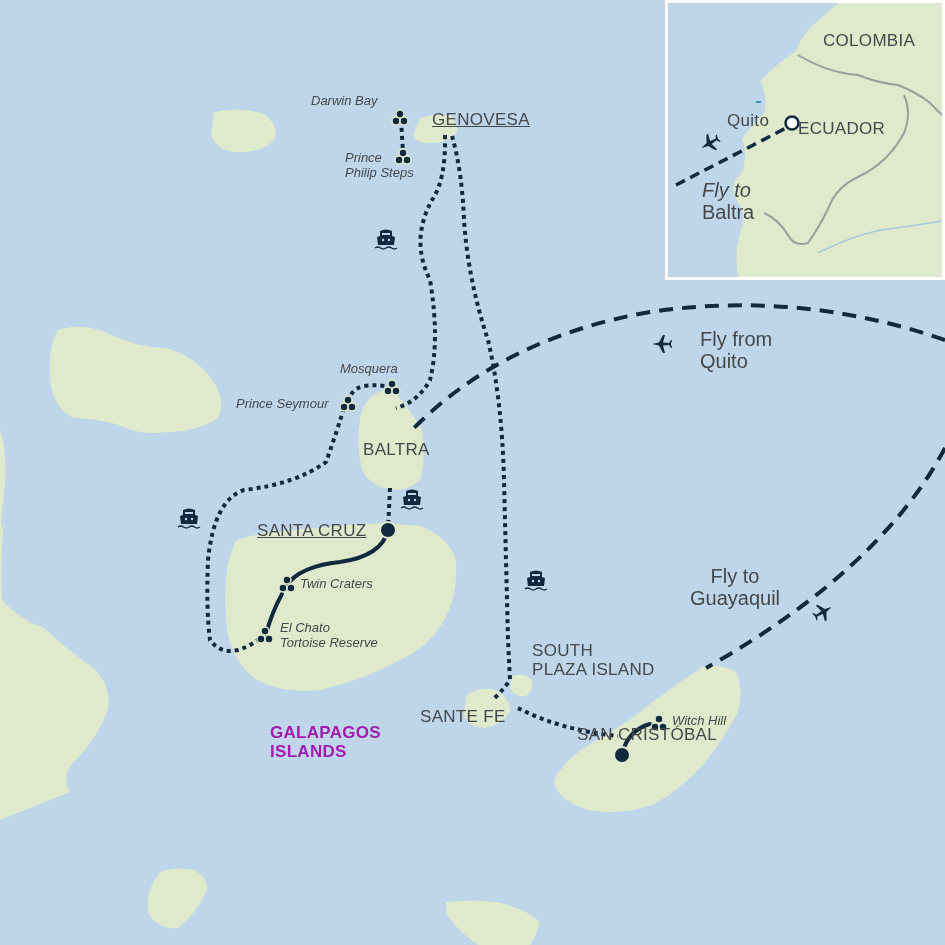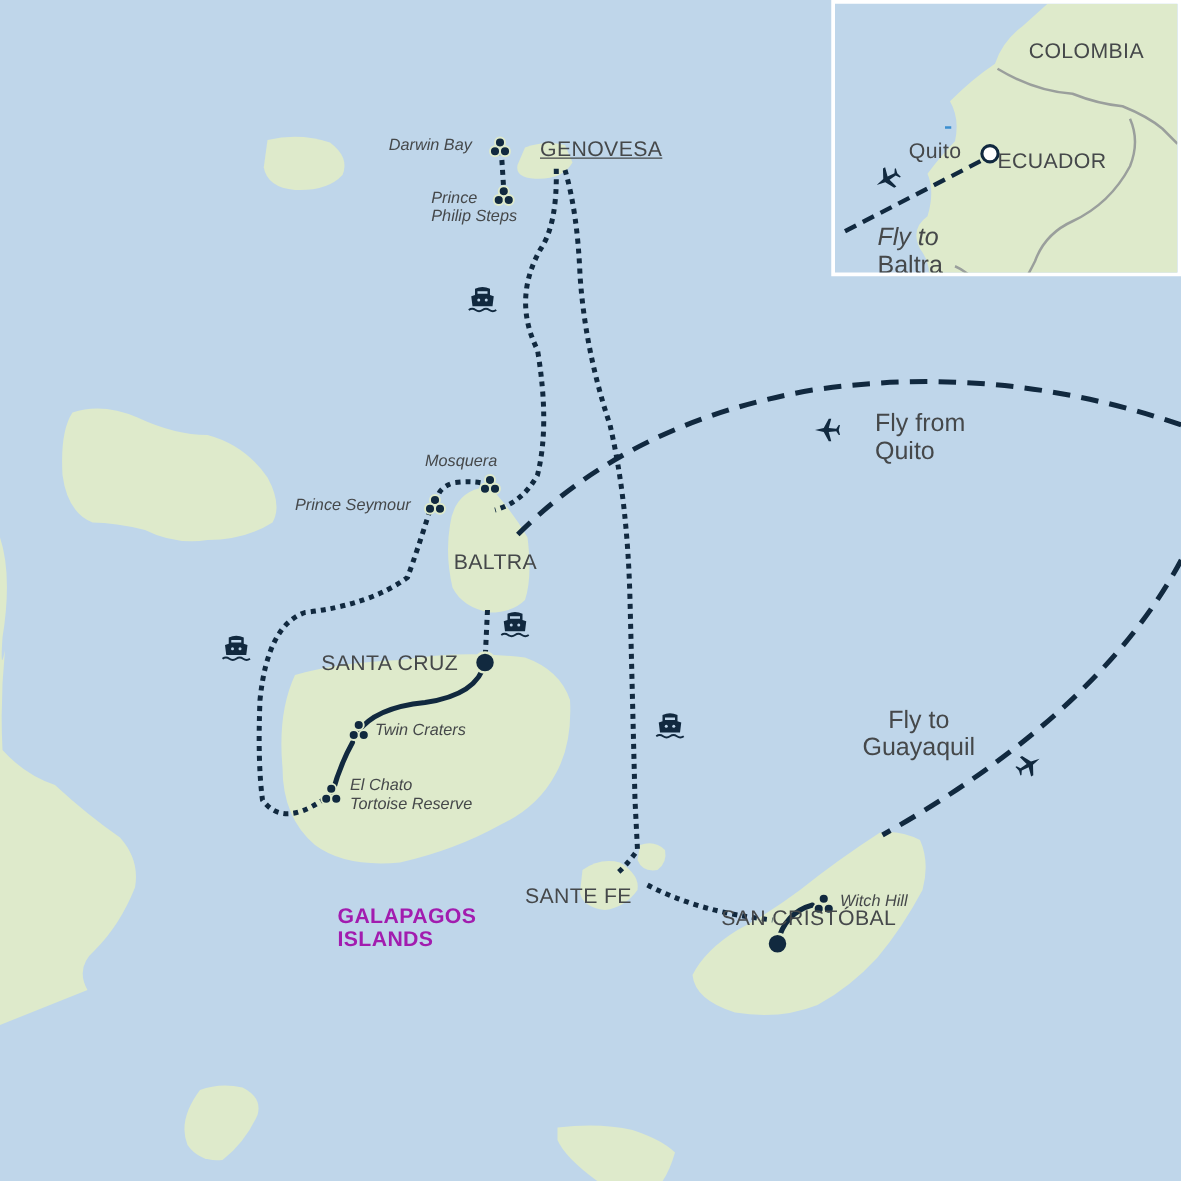--- a/index.html
+++ b/index.html
@@ -4,21 +4,21 @@
 <style>
   html, body { margin:0; padding:0; }
   body { width:945px; height:945px; overflow:hidden; background:#bfd6ea; font-family:"Liberation Sans", sans-serif; }
   #map { position:relative; width:945px; height:945px; }
   svg.base { position:absolute; left:0; top:0; }
   .lbl { position:absolute; color:#45484a; white-space:nowrap; line-height:1.12; }
   .caps { font-size:17px; letter-spacing:0.3px; }
   .site { font-size:13px; font-style:italic; }
   .fly { font-size:20px; }
   .title { font-size:17px; font-weight:bold; color:#a21caf; letter-spacing:0.3px; }
-  .inset { position:absolute; left:665px; top:0; width:280px; height:221px; box-sizing:border-box; border:3px solid #ffffff; overflow:hidden; background:#bfd6ea; }
+  .inset { position:absolute; left:665px; top:0; width:280px; height:280px; box-sizing:border-box; border:3px solid #ffffff; overflow:hidden; background:#bfd6ea; }
   .inset .lbl { color:#45484a; }
 </style>
 </head>
 <body>
 
 <div id="map">
 
   <svg class="base" width="945" height="945" viewBox="0 0 945 945">
 
     <g fill="#deeacb">
@@ -114,25 +114,29 @@
     <use href="#ship" x="386" y="240"></use>
     <use href="#ship" x="189" y="519"></use>
     <use href="#ship" x="412" y="500"></use>
     <use href="#ship" x="536" y="581"></use>
     <use href="#plane" transform="translate(662,344) rotate(-90)"></use>
     <use href="#plane" transform="translate(823,612) rotate(60)"></use>
   </svg>
 
   <div class="lbl caps" style="left:432px;top:110px;text-decoration:underline;">GENOVESA</div>
   <div class="lbl caps" style="left:363px;top:440px;">BALTRA</div>
-  <div class="lbl caps" style="left:257px;top:521px;">SANTA CRUZ</div>
+  <div class="lbl caps" style="left:257px;top:521px;text-decoration:underline;">SANTA CRUZ</div>
+  <div class="lbl caps" style="left:532px;top:641px;">
+    <div>SOUTH</div>
+    <div>PLAZA ISLAND</div>
+  </div>
   <div class="lbl caps" style="left:420px;top:707px;">SANTE FE</div>
   <div class="lbl caps" style="left:551px;top:725px;margin-left:26px;">SAN CRISTÓBAL</div>
 
-  <div class="lbl site" style="left:311px;top:109px;">Darwin Bay</div>
+  <div class="lbl site" style="left:311px;top:94px;">Darwin Bay</div>
   <div class="lbl site" style="left:345px;top:151px;">
     <div>Prince</div>
     <div>Philip Steps</div>
   </div>
   <div class="lbl site" style="left:340px;top:362px;">Mosquera</div>
   <div class="lbl site" style="left:236px;top:397px;">Prince Seymour</div>
   <div class="lbl site" style="left:300px;top:577px;">Twin Craters</div>
   <div class="lbl site" style="left:280px;top:621px;">
     <div>El Chato</div>
     <div>Tortoise Reserve</div>

